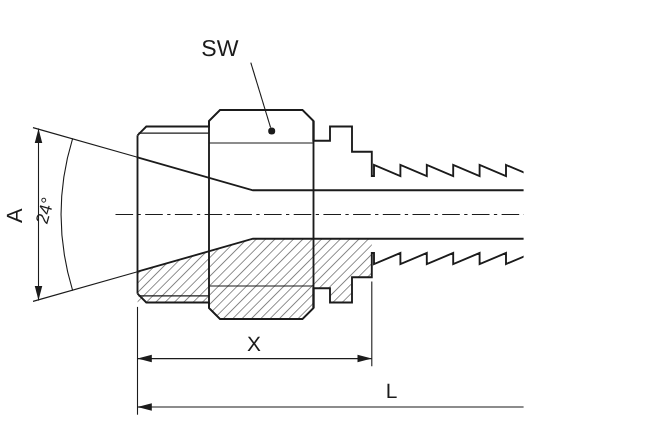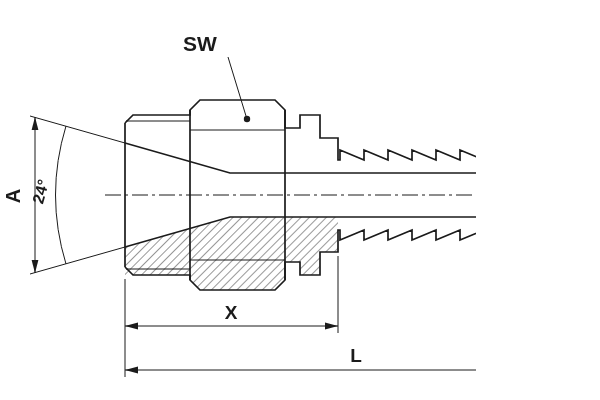--- a/index.html
+++ b/index.html
@@ -1,19 +1,18 @@
 <!DOCTYPE html>
 <html><head>
 <meta charset="utf-8">
 <style>
   html,body{margin:0;padding:0;background:#fff;}
   .stage{
     width:476px;height:400px;position:relative;overflow:hidden;
     font-family:"Liberation Sans", sans-serif;
-    font-weight:bold;
   }
   svg{display:block;width:600px;height:400px;}
   .lw-bold{stroke-width:1.7;stroke-linejoin:miter;}
   .lw-thin{stroke-width:1;}
   .lw-dim{stroke-width:1;}
   .centerline{stroke-width:1;stroke-dasharray:16 4 3 4;}
   .label-text{font-family:"Liberation Sans", sans-serif;}
 </style>
 </head>
 <body>

